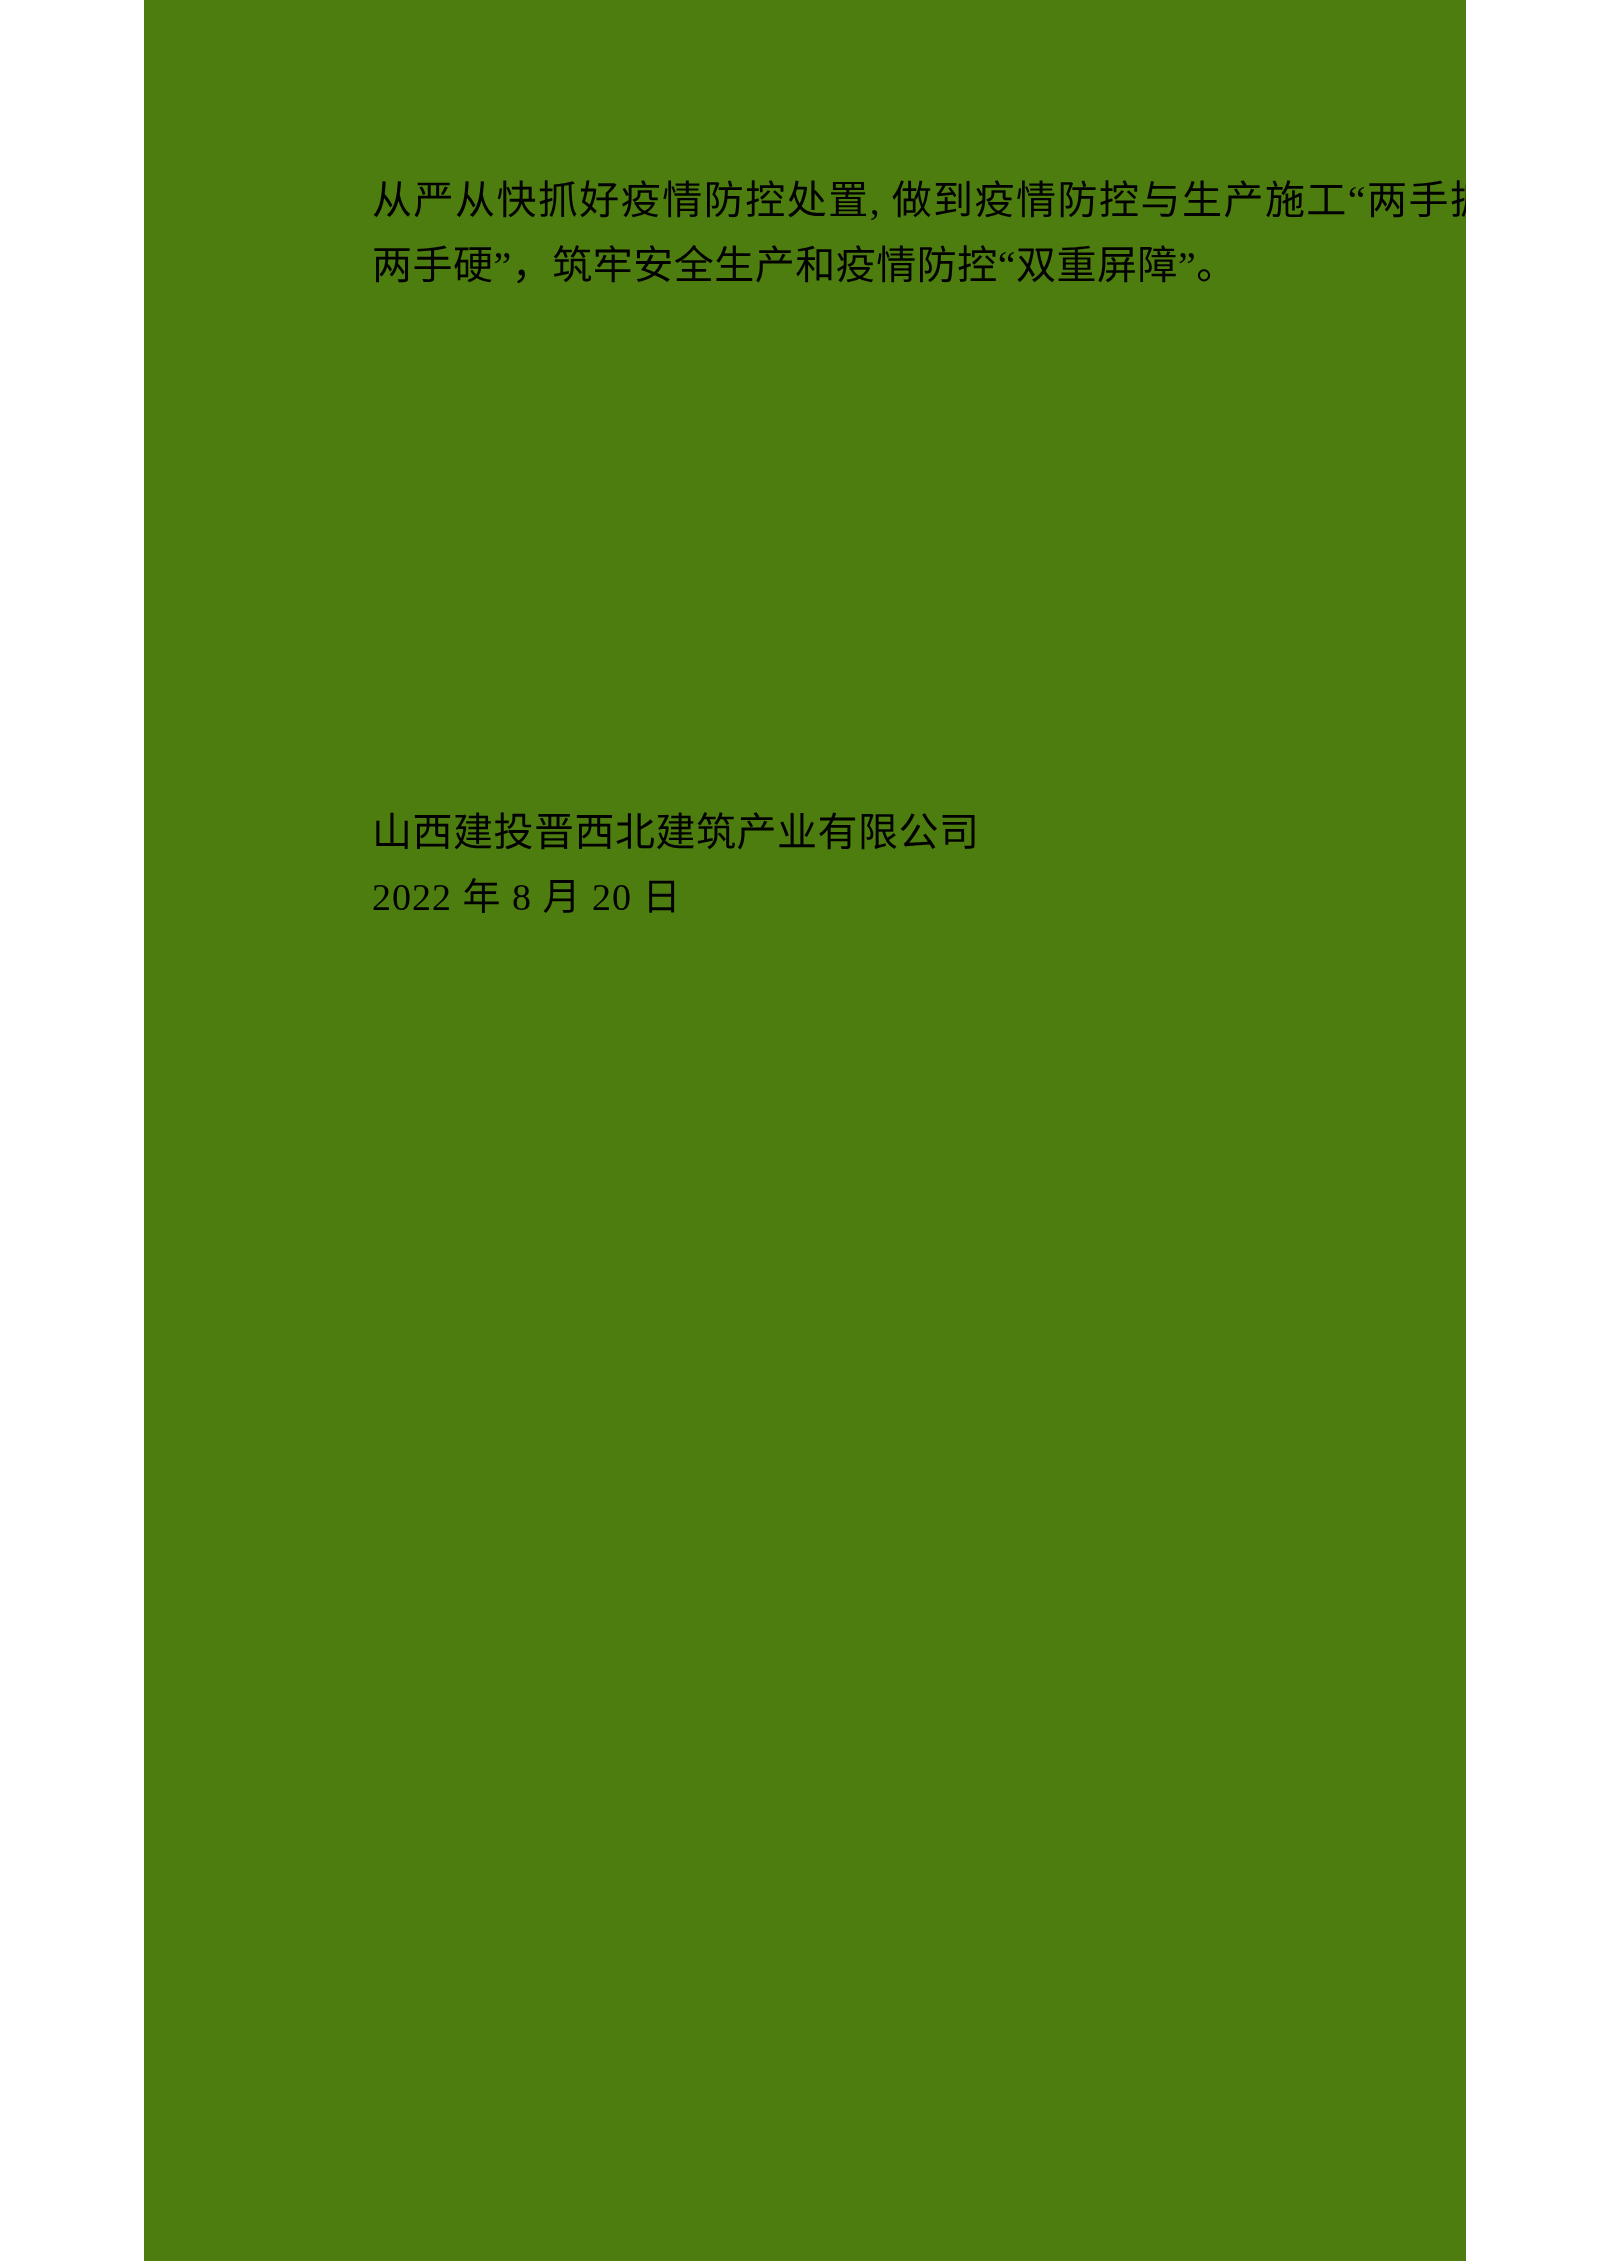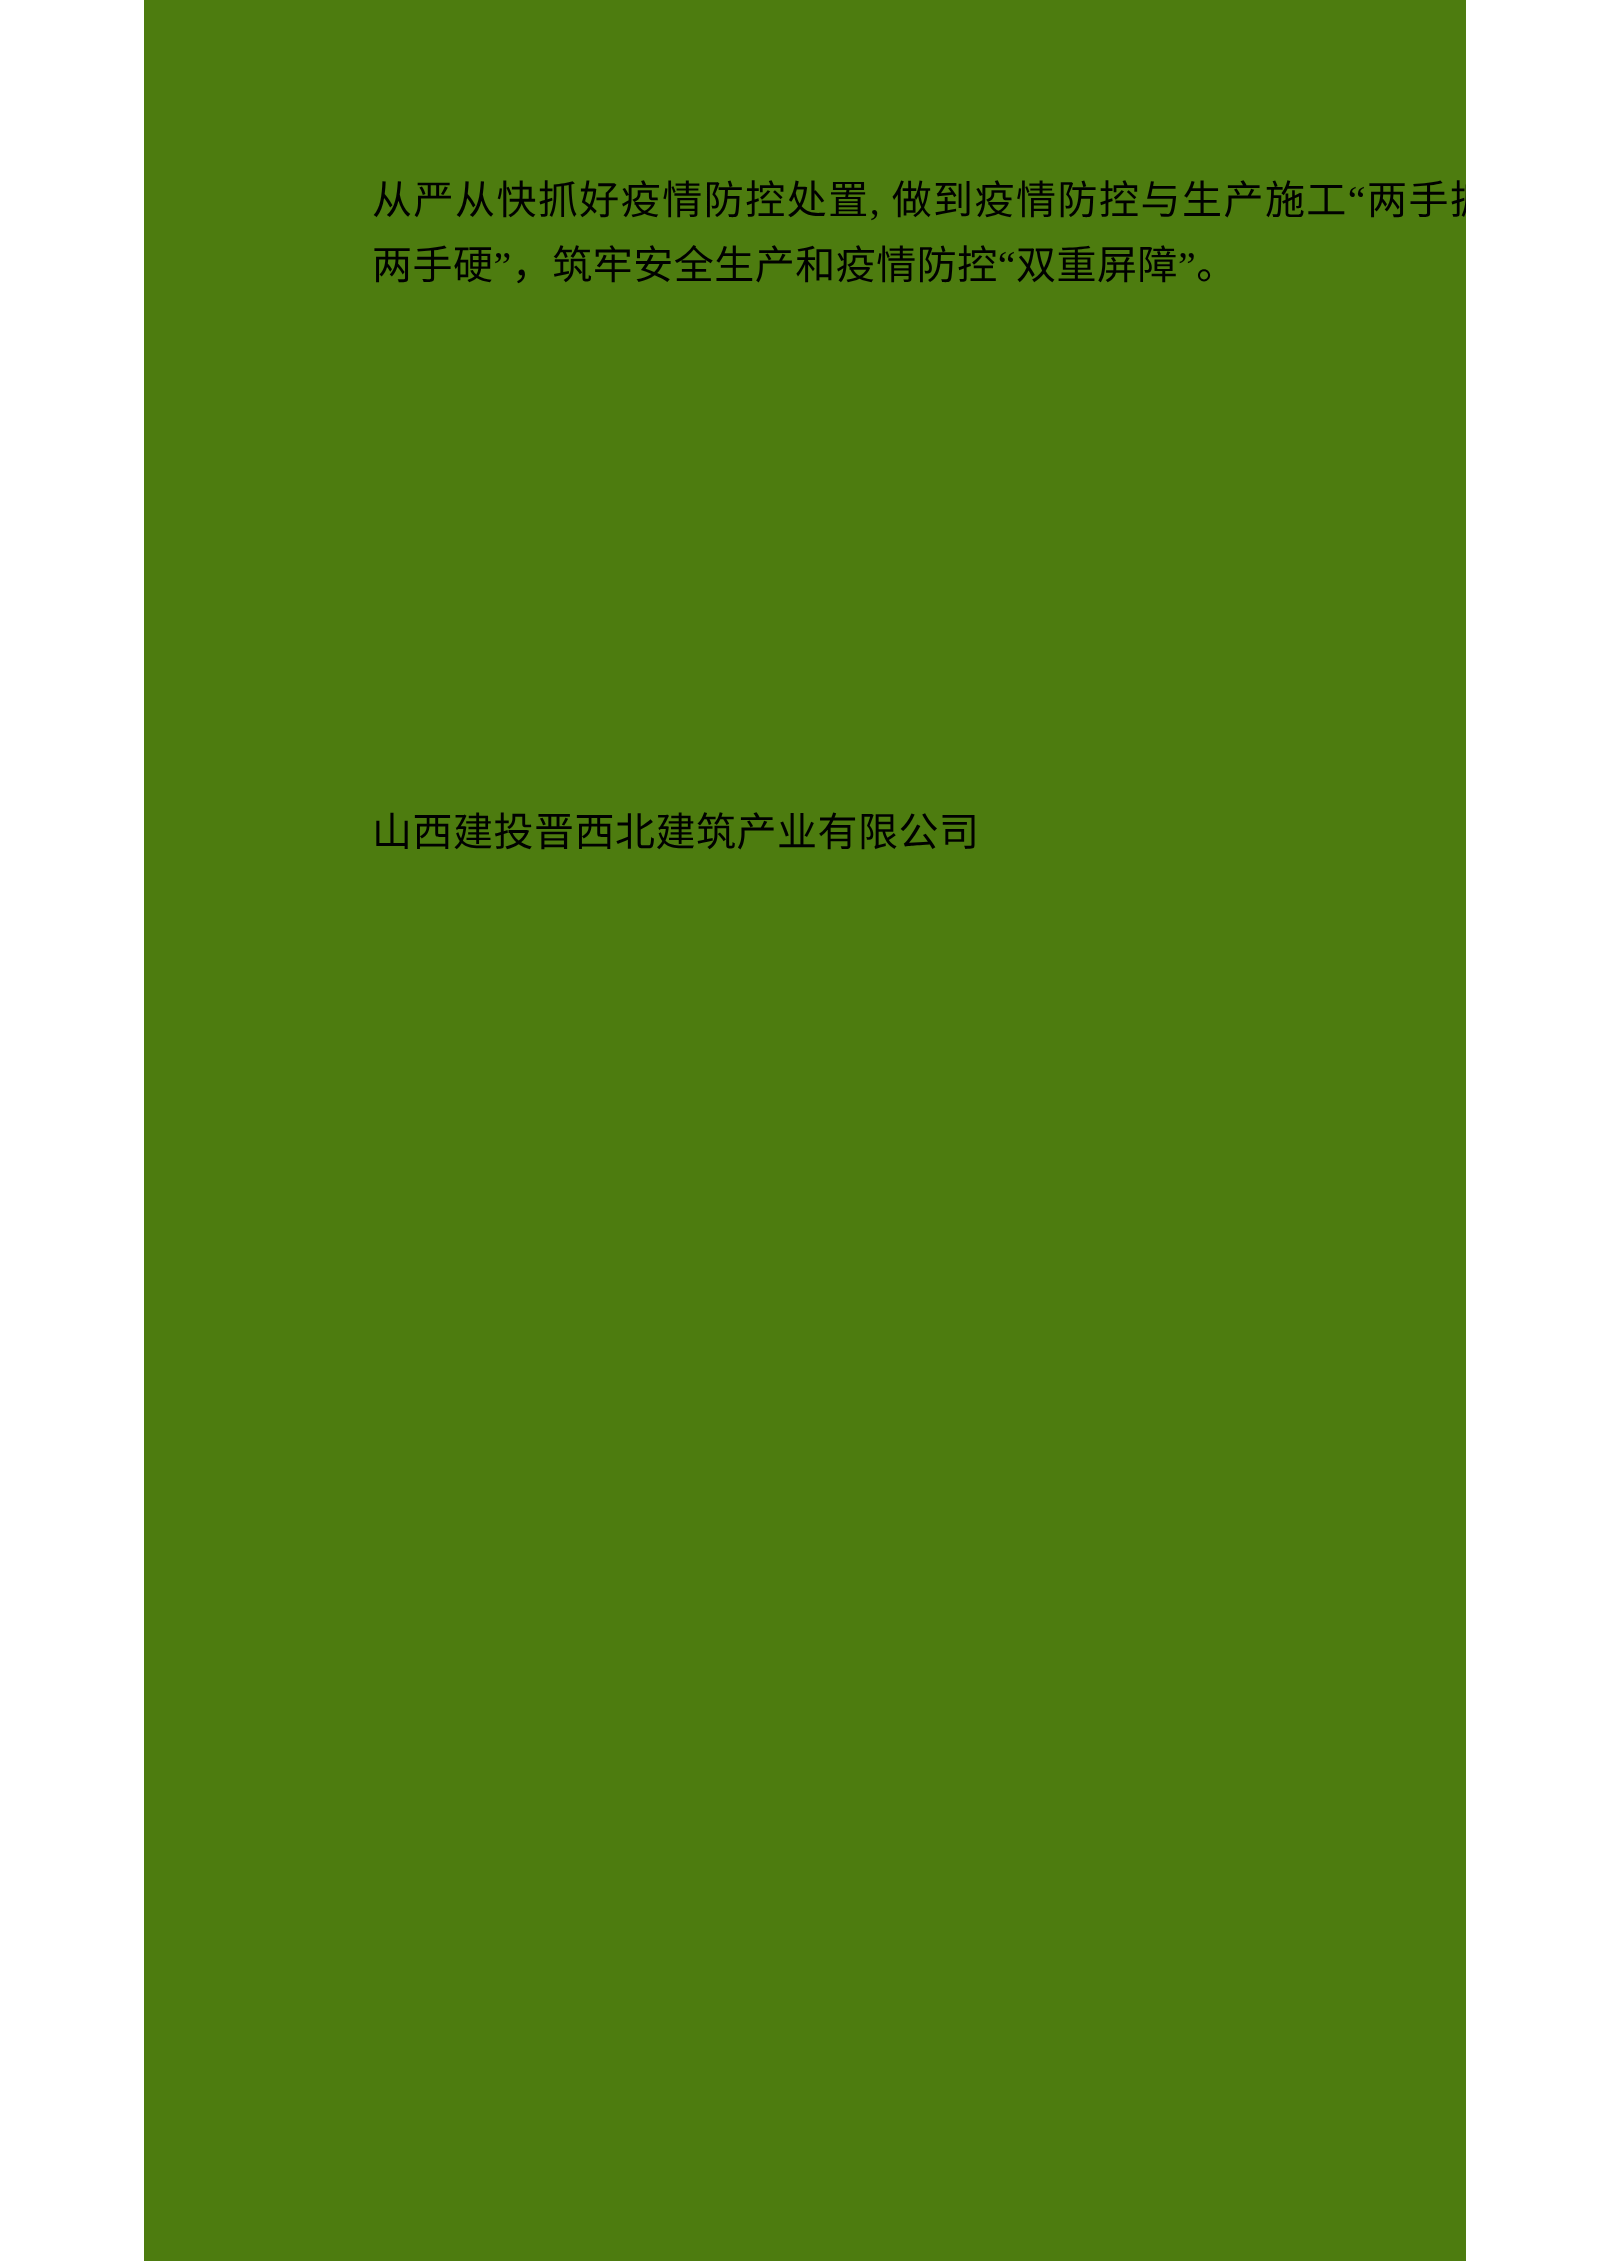--- a/index.html
+++ b/index.html
@@ -62,15 +62,16 @@
 <body>
 
 <div class="page">
 
   <div class="content">
     <p class="para">从严从快抓好疫情防控处置, 做到疫情防控与生产施工“两手抓、两手硬”，筑牢安全生产和疫情防控“双重屏障”。</p>
   </div>
 
   <div class="signature-block">
     <p class="sign-line">山西建投晋西北建筑产业有限公司</p>
+    <p class="sign-date">2022 年 8 月 20 日</p>
   </div>
 
 </div>
 
 </body></html>

